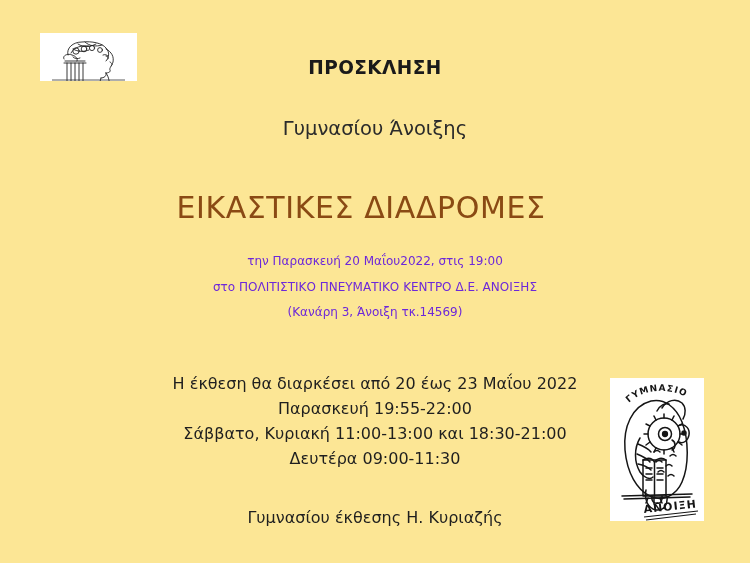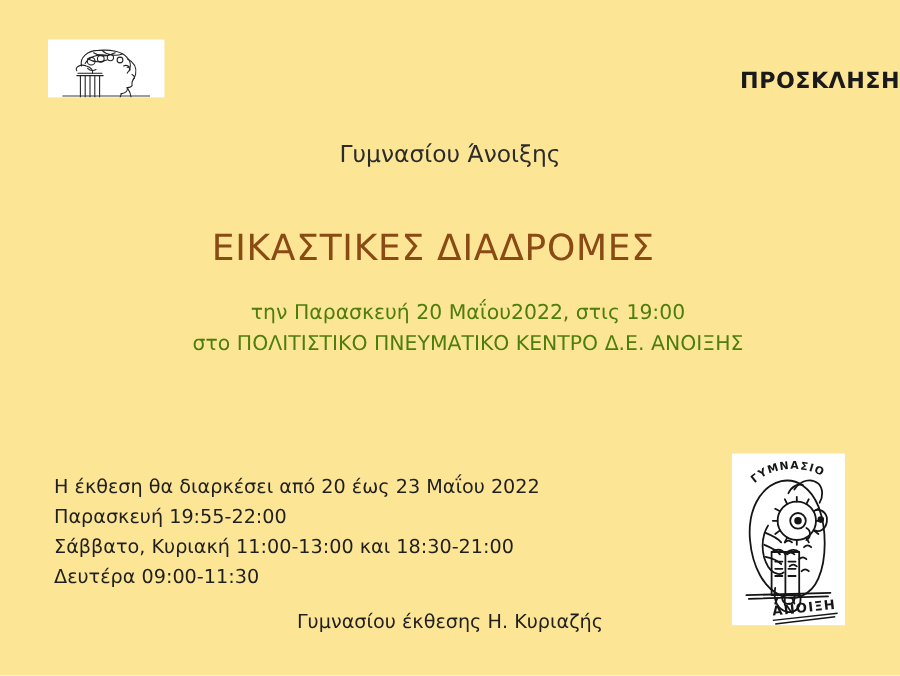--- a/index.html
+++ b/index.html
@@ -32,21 +32,21 @@
     overflow: hidden;
   }
   .logo-box svg { display: block; }
 
   
   .invite-title {
     position: absolute;
     left: 0;
     top: 57px;
     width: 750px;
-    text-align: right;
+    text-align: center;
     font-size: 18.5px;
     font-weight: bold;
     letter-spacing: 0.4px;
     color: #1a1a1a;
   }
 
   .lead {
     position: absolute;
     left: 60px;
     top: 115px;
@@ -65,35 +65,36 @@
     width: 722px;
     text-align: center;
     font-size: 30px;
     letter-spacing: 0.6px;
     color: #8a4a14;
     font-weight: 400;
   }
 
   .when-where {
     position: absolute;
-    left: 60px;
+    left: 45px;
     top: 249px;
     width: 660px;
     text-align: center;
-    font-size: 17px;
+    font-size: 12px;
     line-height: 25.5px;
-    color: #4d7c0f;
+    color: #6d28d9;
   }
   .when-where div { white-space: nowrap; }
 
   .schedule {
     position: absolute;
     left: 45px;
-    top: 393px;
+    top: 371px;
     width: 660px;
+    text-align: center;
     font-size: 16px;
     line-height: 25px;
     color: #1f1f1f;
   }
   .schedule div { white-space: nowrap; }
 
   .curator {
     position: absolute;
     left: 0;
     top: 508px;
@@ -171,20 +172,21 @@
 
   <div class="lead">
     <div>Γυμνασίου Άνοιξης</div>
   </div>
 
   <div class="headline">ΕΙΚΑΣΤΙΚΕΣ ΔΙΑΔΡΟΜΕΣ</div>
 
   <div class="when-where">
     <div>την Παρασκευή  20 Μαΐου2022, στις 19:00</div>
     <div>στο ΠΟΛΙΤΙΣΤΙΚΟ ΠΝΕΥΜΑΤΙΚΟ ΚΕΝΤΡΟ Δ.Ε. ΑΝΟΙΞΗΣ</div>
+    <div>(Κανάρη 3, Άνοιξη τκ.14569)</div>
   </div>
 
   <div class="schedule">
     <div>Η έκθεση θα διαρκέσει από  20 έως 23 Μαΐου 2022</div>
     <div>Παρασκευή 19:55-22:00</div>
     <div>Σάββατο, Κυριακή 11:00-13:00  και 18:30-21:00</div>
     <div>Δευτέρα 09:00-11:30</div>
   </div>
 
   <div class="curator">Γυμνασίου έκθεσης Η. Κυριαζής</div>

